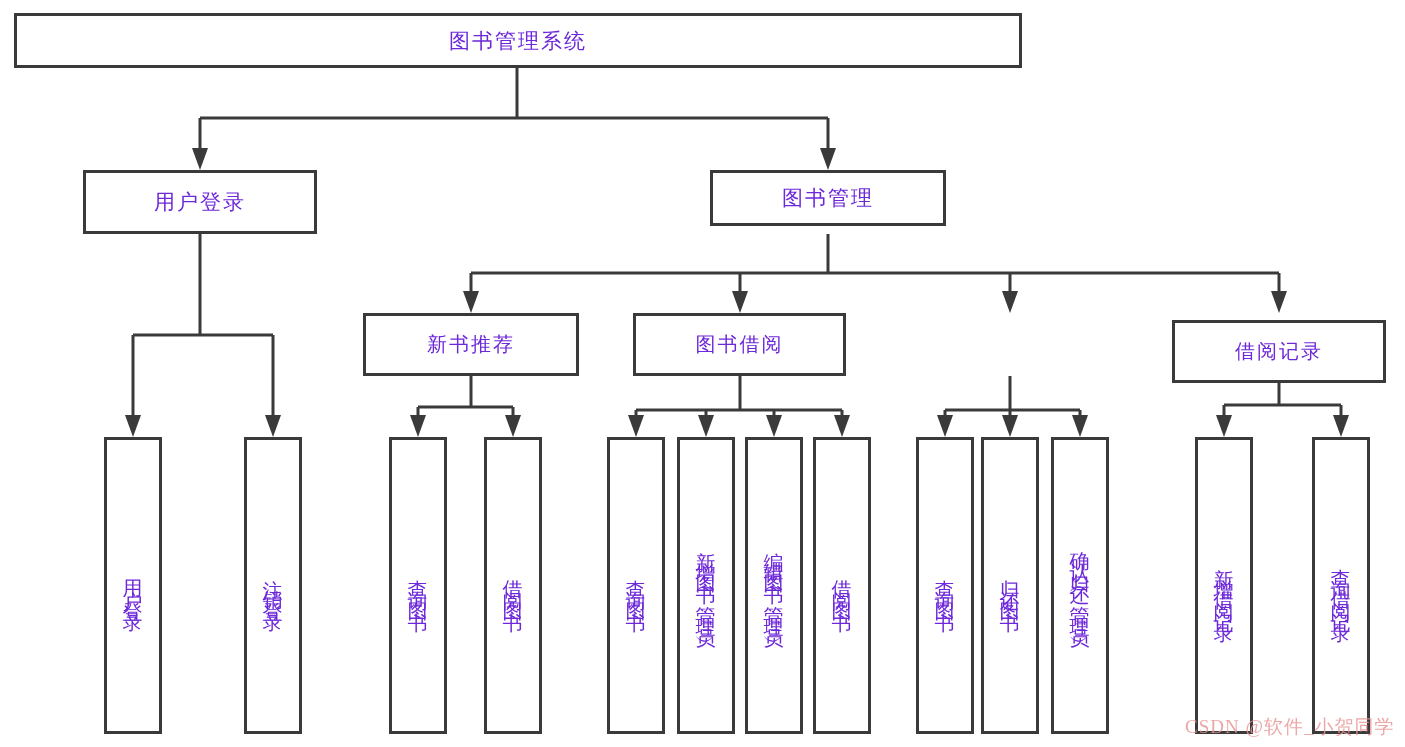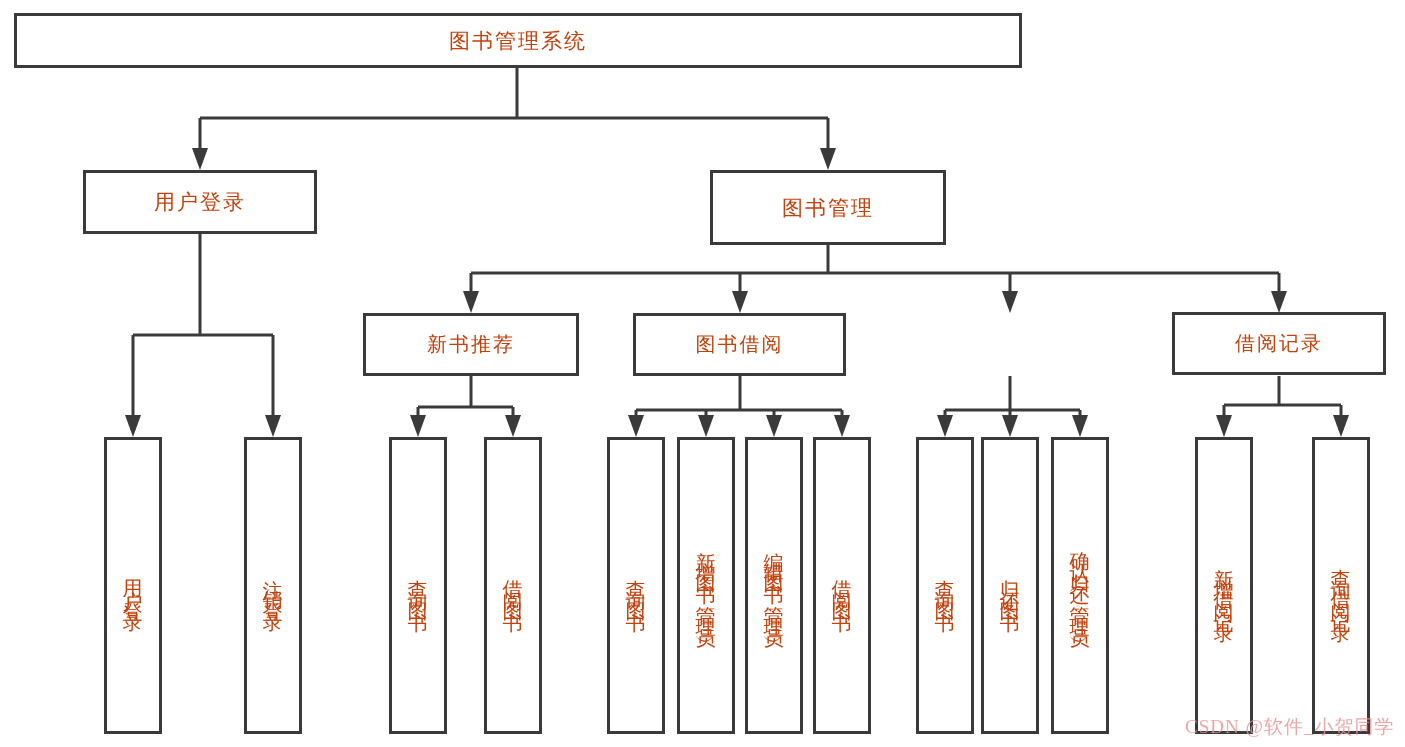--- a/index.html
+++ b/index.html
@@ -20,21 +20,21 @@
   .node {
     position: absolute;
     box-sizing: border-box;
     border: 3px solid #3a3a3a;
     background: #ffffff;
     display: flex;
     align-items: center;
     justify-content: center;
     font-size: 21px;
     letter-spacing: 2px;
-    color: #c2410c;
+    color: #6d28d9;
     text-align: center;
   }
   .node.l3 { font-size: 20px; }
   .node.leaf {
     font-size: 20px;
     letter-spacing: 0;
   }
   .vtext {
     writing-mode: vertical-lr;
     text-orientation: mixed;
@@ -98,25 +98,25 @@
       <polygon points="1002,415 1018,415 1010,437"></polygon>
       <polygon points="1072,415 1088,415 1080,437"></polygon>
       <polygon points="1216,415 1232,415 1224,437"></polygon>
       <polygon points="1333,415 1349,415 1341,437"></polygon>
     </g>
   </svg>
 
   <div class="node root" style="left:14px; top:13px; width:1008px; height:55px;">图书管理系统</div>
 
   <div class="node l2" style="left:83px; top:170px; width:234px; height:64px;">用户登录</div>
-  <div class="node l2" style="left:710px; top:170px; width:236px; height:75px;">图书管理</div>
+  <div class="node l2" style="left:710px; top:170px; width:236px; height:56px;">图书管理</div>
 
   <div class="node l3" style="left:363px; top:313px; width:216px; height:63px;">新书推荐</div>
   <div class="node l3" style="left:633px; top:313px; width:213px; height:63px;">图书借阅</div>
-  <div class="node l3" style="left:1172px; top:312px; width:214px; height:63px;">借阅记录</div>
+  <div class="node l3" style="left:1172px; top:320px; width:214px; height:63px;">借阅记录</div>
 
   <div class="node leaf" style="left:104px; top:437px; width:58px; height:297px;">
     <span class="vtext">用户登录</span>
   </div>
   <div class="node leaf" style="left:244px; top:437px; width:58px; height:297px;">
     <span class="vtext">注销登录</span>
   </div>
 
   <div class="node leaf" style="left:389px; top:437px; width:58px; height:297px;">
     <span class="vtext">查询图书</span>

